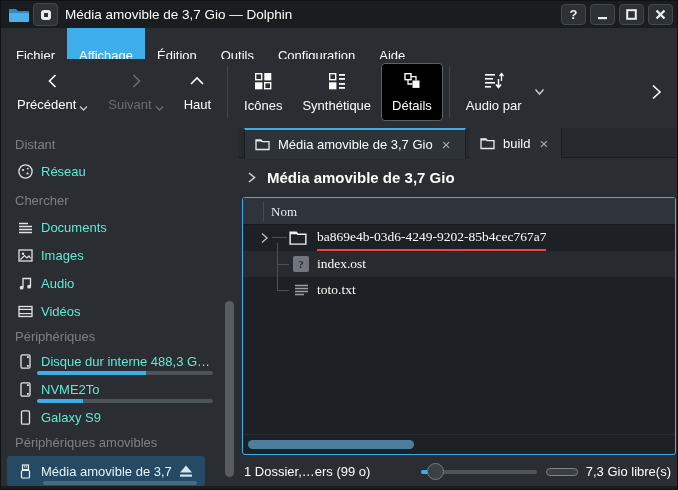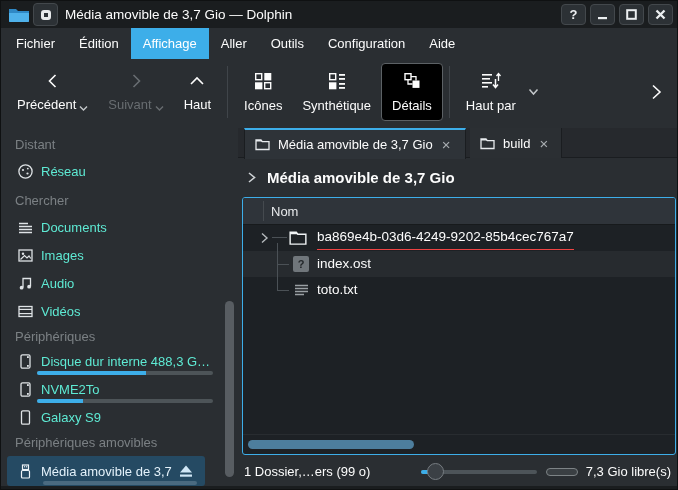--- a/index.html
+++ b/index.html
@@ -14,21 +14,21 @@
   .titlebar { position:absolute; top:0; left:0; right:0; height:27px; background:#1a1d1f; }
   .app-icon { position:absolute; left:7px; top:4px; width:22px; height:18px; }
   .pin-btn { position:absolute; left:32px; top:2px; width:25px; height:23px; border:1px solid #43484c; border-radius:4px; background:#2c3135; display:flex; align-items:center; justify-content:center; }
   .pin-btn .donut { width:10px; height:10px; border:3px solid #e8eaeb; border-radius:3px; }
   .win-title { position:absolute; left:64px; top:0; height:27px; line-height:27px; color:#fcfcfc; font-size:13.5px; white-space:nowrap; }
   .win-ctrls { position:absolute; right:4px; top:3px; display:flex; gap:4px; }
   .win-btn { width:25px; height:21px; border:1px solid #43484c; border-radius:4px; background:#2c3135; color:#eceff1; display:flex; align-items:center; justify-content:center; font-weight:bold; font-size:13px; }
   .win-btn svg { display:block; }
   
   .menubar { position:absolute; top:27px; left:0; right:0; height:31px; background:#2a2e32; display:flex; align-items:stretch; padding-left:3px; }
-  .menu-item { padding:0 12px; line-height:31px; color:#fcfcfc; cursor:default; }
+  .menu-item { padding:12px 12px; line-height:31px; color:#fcfcfc; cursor:default; }
   .menu-item.active { background:#3daee9; color:#ffffff; }
   
   .toolbar { position:absolute; top:58px; left:0; right:0; height:66px; background:#2a2e32; display:flex; align-items:center; padding:0 6px; }
   .tool { position:relative; display:flex; flex-direction:column; align-items:center; justify-content:center; gap:7px; padding:4px 10px; color:#fcfcfc; height:58px; border-radius:4px; }
   .tool .lbl { font-size:13px; white-space:nowrap; display:flex; align-items:flex-end; gap:3px;text-align:center; }
   .tool.disabled { color:#686d71; }
   .tool.disabled svg .stk { stroke:#686d71; }
   .tool.selected { background:#000000; border:1px solid #5c6165; }
   .tb-sep { width:1px; height:52px; background:#40454a; margin:0 6px; }
   .tool-caret { margin:0 2px; align-self:center; }
@@ -50,28 +50,28 @@
   .main { position:absolute; top:124px; left:237px; right:0; bottom:3px; }
   .tabbar { position:absolute; top:3px; left:0; right:0; height:30px; border-bottom:1px solid #1a1d20; background:#26292d; }
   .tab { position:absolute; top:0; height:30px; display:flex; align-items:center; gap:8px; padding:0 10px; }
   .tab.active { left:6px; width:222px; background:#2e3338; border-left:1px solid #1a1d20; border-right:1px solid #1a1d20; border-top:2px solid #3daee9; z-index:2; height:31px; }
   .tab.inactive { left:232px; width:92px; background:#2b2f33; border-right:1px solid #1a1d20; }
   .tab .tlabel { white-space:nowrap; overflow:hidden; }
   .tab-close { color:#a9aeb2; font-size:15px; line-height:1; padding:0 1px; }
   .breadcrumb { position:absolute; top:40px; left:8px; height:24px; display:flex; align-items:center; gap:10px; }
   .breadcrumb .btext { font-weight:bold; font-size:15px; color:#fcfcfc; white-space:nowrap; }
   
-  .view { position:absolute; left:4px; top:72px; width:434px; height:258px; background:#1d2125; border:1px solid #3daee9; border-radius:3px; overflow:hidden; }
+  .view { position:absolute; left:4px; top:72px; width:434px; height:258px; background:#1d2125; border:1px solid #3daee9; border-radius:3px; overflow:hidden;font-family:Liberation Serif, serif; }
   .view-header { position:absolute; top:0; left:0; right:0; height:27px; background:#2f343a; border-bottom:1px solid #171a1c; }
   .view-header .col-label { position:absolute; left:28px; top:0; line-height:27px; color:#e8eaec; }
   .view-header .col-sep { position:absolute; left:20px; top:3px; bottom:3px; width:1px; background:#454a4f; }
   .frow { position:absolute; left:0; right:0; height:26px; }
   .frow.alt { background:#272b2f; }
   .frow .fname { position:absolute; left:74px; top:0; line-height:26px; color:#fcfcfc; font-size:13.5px; white-space:nowrap; }
-  .frow .fname.underlined { border-bottom:1px solid #ef4444; line-height:24px; }
+  .frow .fname.underlined { border-bottom:6px solid #ef4444; line-height:24px; }
   .ficon { position:absolute; top:4px; width:18px; height:18px; display:flex; align-items:center; justify-content:center; }
   .tree-line { position:absolute; background:#4b5156; }
   .expander { position:absolute; left:15px; top:7px; width:12px; height:12px; }
   .unknown-badge { width:16px; height:16px; background:#70767b; border-radius:2px; color:#23272a; font-weight:bold; font-size:11px; display:flex; align-items:center; justify-content:center; }
   .hscrollbar { position:absolute; left:5px; bottom:5px; width:166px; height:9px; border-radius:4.5px; background:#4d7e9d; }
   .hscroll-strip { position:absolute; left:0; right:0; bottom:0; height:20px; border-top:1px solid rgba(255,255,255,0.05); }
   
   .statusbar { position:absolute; left:0; right:0; top:330px; height:33px; }
   .statusbar .summary { position:absolute; left:6px; top:0; line-height:33px; white-space:nowrap; }
   .statusbar .zoom-label { position:absolute; left:137px; top:0; line-height:33px; }
@@ -114,23 +114,22 @@
       <div class="win-btn">
         <svg width="11" height="11" viewBox="0 0 11 11">
             <path d="M1.5 1.5 L9.5 9.5 M9.5 1.5 L1.5 9.5" stroke="#eceff1" stroke-width="2.3"></path>
           </svg>
       </div>
     </div>
   </div>
 
   <div class="menubar">
     <div class="menu-item">Fichier</div>
+    <div class="menu-item active">Affichage</div>
     <div class="menu-item">Édition</div>
-    <div class="menu-item active">Affichage</div>
-    <div class="menu-item">Aller</div>
     <div class="menu-item">Outils</div>
     <div class="menu-item">Configuration</div>
     <div class="menu-item">Aide</div>
   </div>
 
   <div class="toolbar">
     <div class="tool">
       <svg width="18" height="18" viewBox="0 0 18 18">
           <path class="stk" d="M11.5 3 L5.5 9 L11.5 15" fill="none" stroke="#fcfcfc" stroke-width="1.6"></path>
         </svg>
@@ -191,21 +190,21 @@
     <div class="tb-sep"></div>
     <div class="tool">
       <svg width="22" height="20" viewBox="0 0 22 20">
         <rect x="2" y="3" width="10" height="1.6" fill="#fcfcfc"></rect>
         <rect x="2" y="7" width="8" height="1.6" fill="#fcfcfc"></rect>
         <rect x="2" y="11" width="10" height="1.6" fill="#fcfcfc"></rect>
         <rect x="2" y="15" width="6" height="1.6" fill="#fcfcfc"></rect>
         <path d="M15.5 8 V16 M13 13.5 L15.5 16.5 L18 13.5" fill="none" stroke="#fcfcfc" stroke-width="1.5"></path>
         <path d="M18.5 10 V3 M16.5 5 L18.5 2.5 L20.5 5" fill="none" stroke="#fcfcfc" stroke-width="1.3"></path>
       </svg>
-      <span class="lbl">Haut par</span>
+      <span class="lbl">Audio par</span>
     </div>
     <svg class="tool-caret" width="11" height="8" viewBox="0 0 11 8">
         <path d="M1.5 1.5 L5.5 6 L9.5 1.5" fill="none" stroke="#c3c7ca" stroke-width="1.5"></path>
       </svg>
     <svg class="overflow-chevron" width="14" height="18" viewBox="0 0 14 18">
         <path d="M4 2.5 L11 9 L4 15.5" fill="none" stroke="#fcfcfc" stroke-width="1.6"></path>
       </svg>
   </div>
 
   <div class="sidebar">

